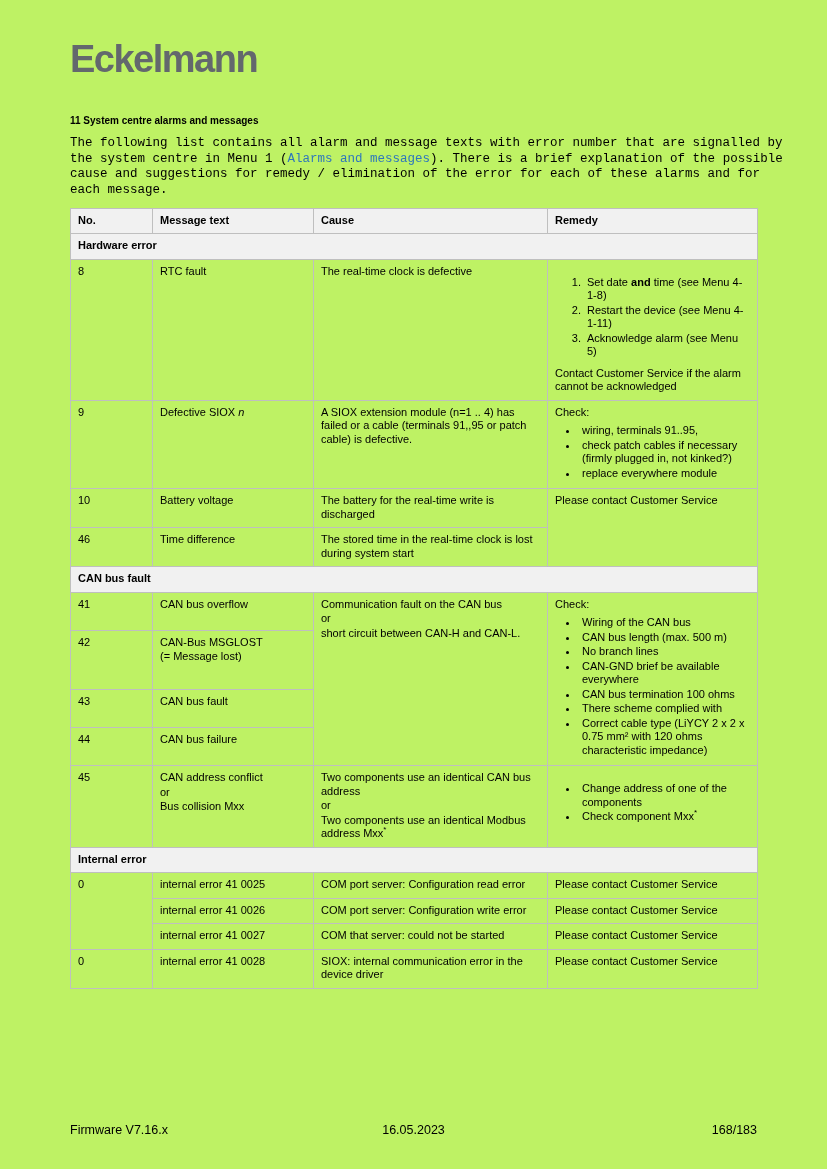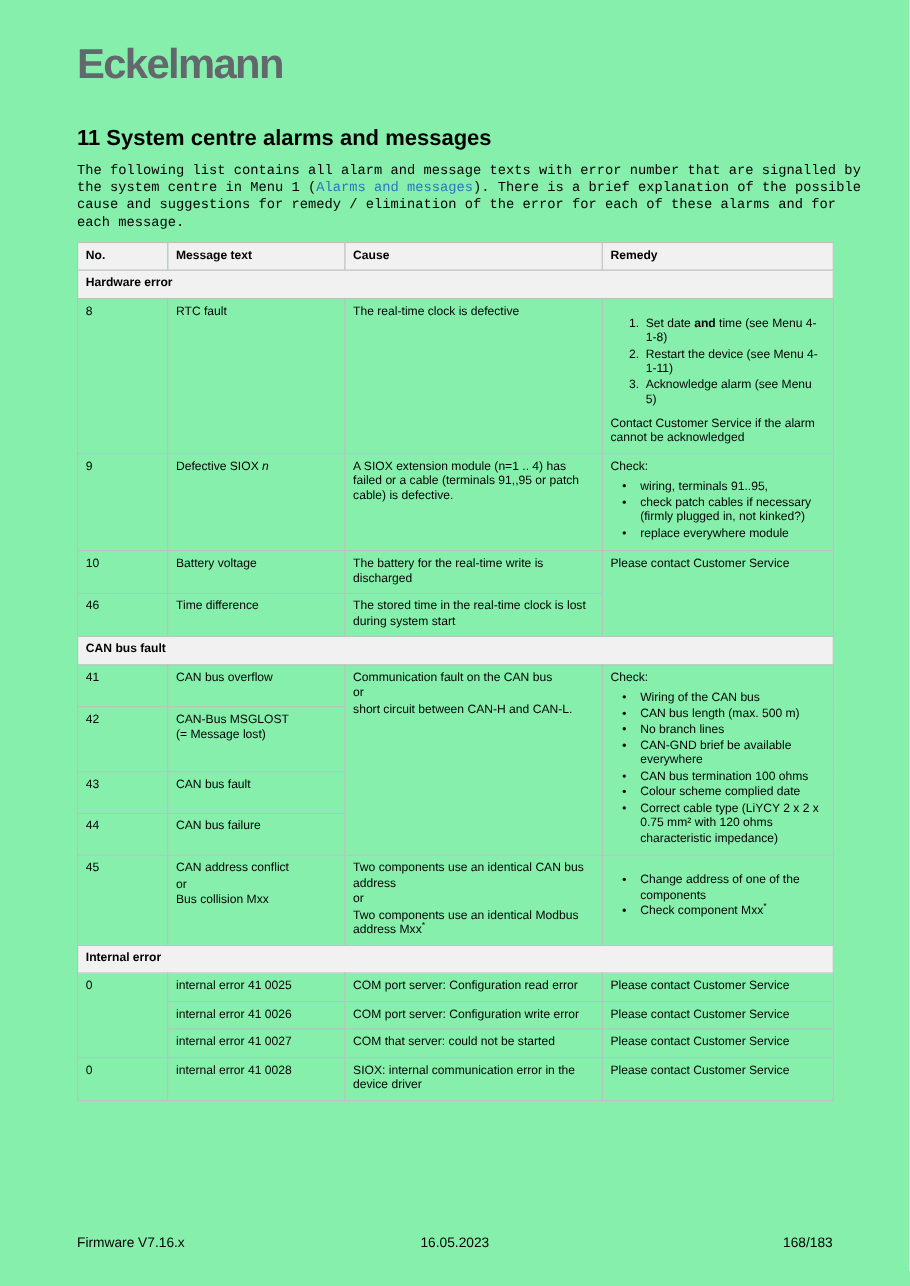--- a/index.html
+++ b/index.html
@@ -1,25 +1,25 @@
 <!DOCTYPE html>
 <html><head>
 <meta charset="utf-8">
 <style>
   html,body { margin:0; padding:0; background:#ffffff; }
   .page {
     width:827px; height:1169px; position:relative; box-sizing:border-box;
-    padding:40px 32px 0 70px; background:#86efac; overflow:hidden;
+    padding:40px 32px 0 70px; background:#bef264; overflow:hidden;
     font-family:"Liberation Sans","DejaVu Sans",sans-serif; color:#000;
   }
   .logo {
     font-size:38px; font-weight:bold; color:#63686d;
     letter-spacing:-1.5px; line-height:1;
   }
-  h1.heading { font-size:20px; font-weight:bold; margin:37px 0 0 0; }
+  h1.heading { font-size:10px; font-weight:bold; margin:37px 0 0 0; }
   p.intro { font-size:12.5px; line-height:15.7px; margin:10px 0 0 0;font-family:Liberation Mono, monospace; }
   a.doclink { color:#2e77bd; text-decoration:none; }
 
   table.alarms {
     border-collapse:collapse; table-layout:fixed; width:687px;
     margin-top:9px; font-size:11px; line-height:13.5px;
   }
   table.alarms th, table.alarms td {
     border:1px solid #bfbfbf; padding:5px 7px 6px 7px;
     vertical-align:top; text-align:left; word-wrap:break-word;
@@ -151,21 +151,21 @@
             <div class="cp"><span>short circuit between CAN-H and CAN-L.</span></div>
           </td>
           <td rowspan="4">
             <div class="cp"><span>Check:</span></div>
             <ul>
               <li><span>Wiring of the CAN bus</span></li>
               <li><span>CAN bus length (max. 500 m)</span></li>
               <li><span>No branch lines</span></li>
               <li><span>CAN-GND brief be available everywhere</span></li>
               <li><span>CAN bus termination 100 ohms</span></li>
-              <li><span>Colour scheme complied date</span></li>
+              <li><span>There scheme complied with</span></li>
               <li><span>Correct cable type (LiYCY 2 x 2 x 0.75 mm² with 120 ohms characteristic impedance)</span></li>
             </ul>
           </td>
         </tr>
         <tr>
           <td>
             <div class="cp"><span>42</span></div>
           </td>
           <td>
             <div class="cp"><span>CAN-Bus MSGLOST</span></div>

